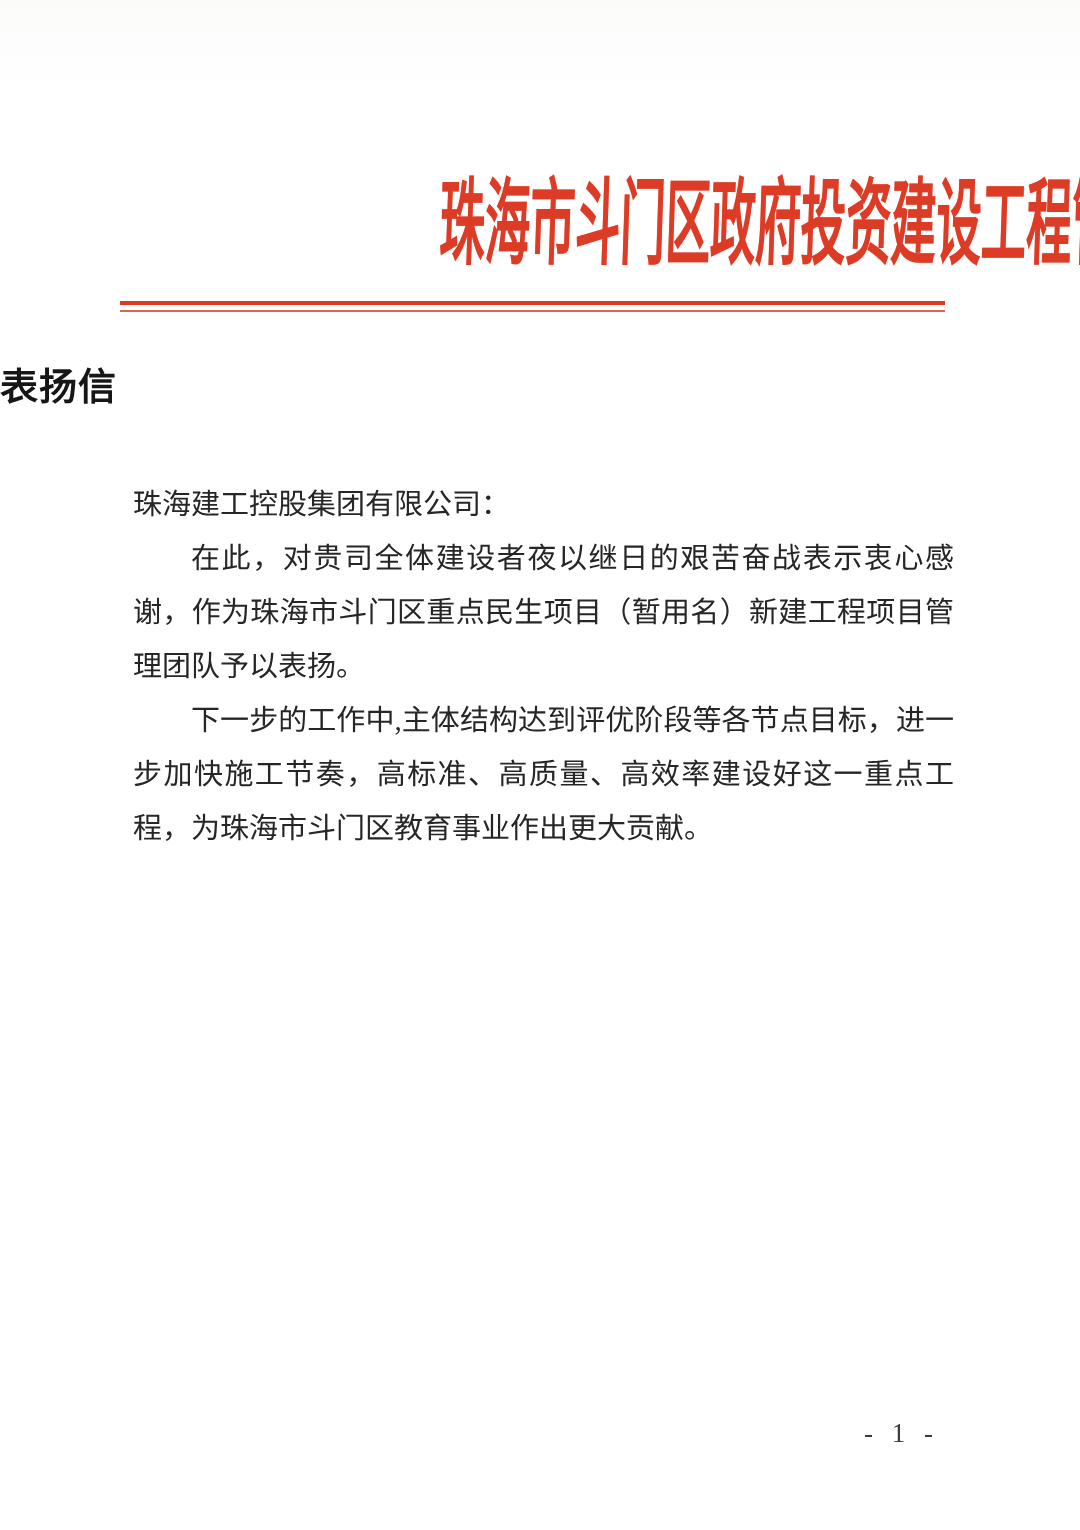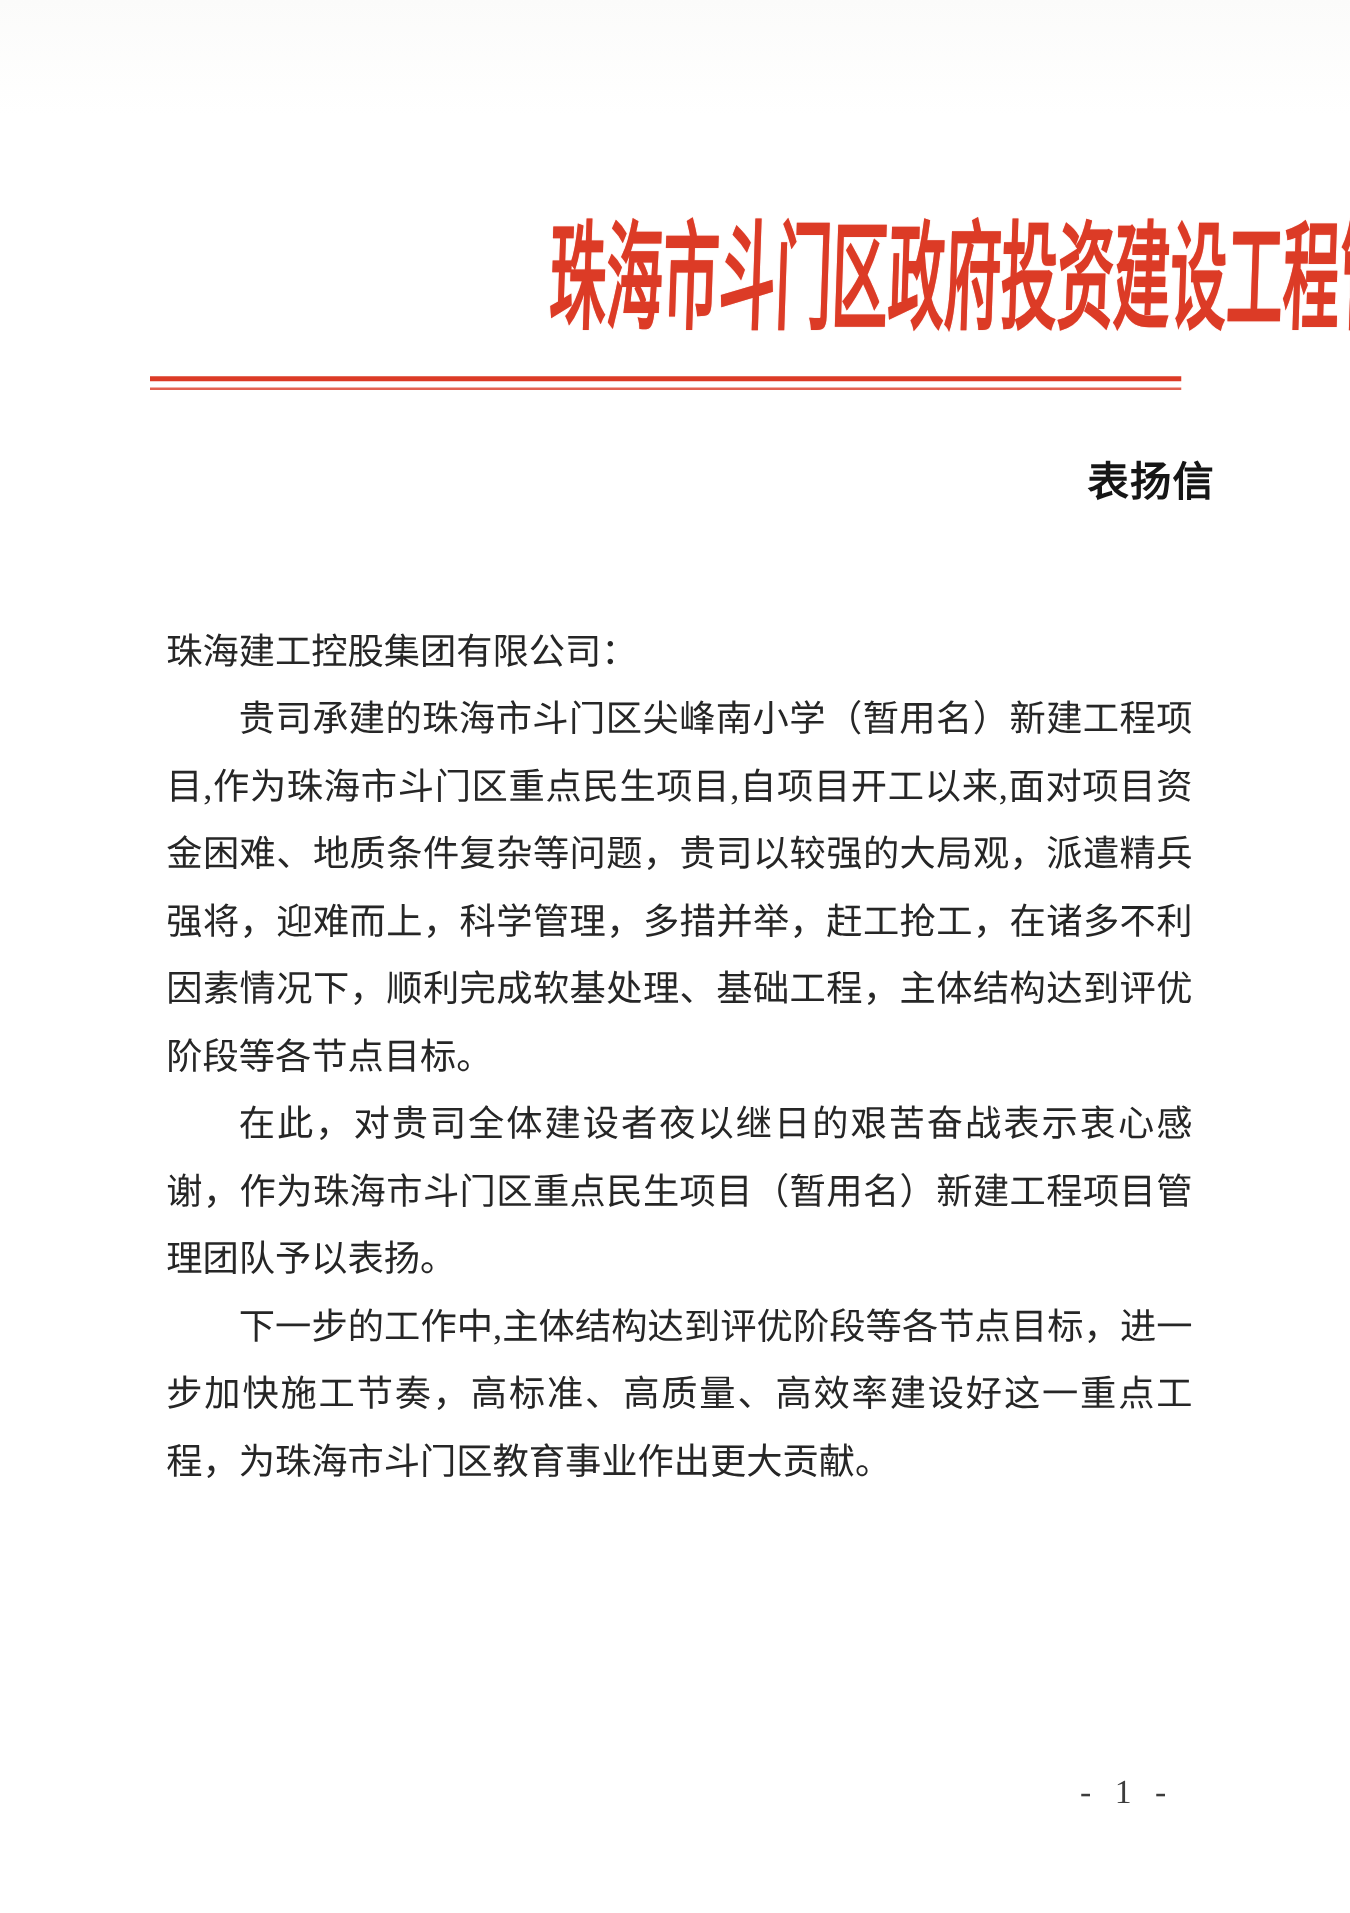--- a/index.html
+++ b/index.html
@@ -58,31 +58,31 @@
     background:var(--red);
     opacity:.8;
   }
   
   .doc-title{
     position:absolute;
     top:362px;
     left:0;
     width:972px;
     margin:0;
-    text-align:right;
-    font-size:33px;
+    text-align:left;
+    font-size:38px;
     line-height:50px;
     font-weight:700;
     letter-spacing:1px;
     color:#161616;
   }
   
   .letter-body{
     position:absolute;
-    top:495px;
+    top:477px;
     left:133px;
     width:821px;
     font-size:29px;
     line-height:54px;
     text-align:justify;
     text-justify:inter-ideograph;
     color:var(--ink);
   }
   .letter-body p{
     margin:0;
@@ -120,21 +120,20 @@
 
   <div class="rule">
     <div class="rule-thick"></div>
     <div class="rule-thin"></div>
   </div>
 
   <h1 class="doc-title">表扬信</h1>
 
   <main class="letter-body">
     <p class="salutation">珠海建工控股集团有限公司：</p>
-    <p class="para">贵司承建的珠海市斗门区尖峰南小学（暂用名）新建工程项目,作为珠海市斗门区重点民生项目,自项目开工以来,面对项目资金困难、地质条件复杂等问题，贵司以较强的大局观，派遣精兵强将，迎难而上，科学管理，多措并举，赶工抢工，在诸多不利因素情况下，顺利完成软基处理、基础工程，主体结构达到评优阶段等各节点目标。</p>
     <p class="para">在此，对贵司全体建设者夜以继日的艰苦奋战表示衷心感谢，作为珠海市斗门区重点民生项目（暂用名）新建工程项目管理团队予以表扬。</p>
     <p class="para">下一步的工作中,主体结构达到评优阶段等各节点目标，进一步加快施工节奏，高标准、高质量、高效率建设好这一重点工程，为珠海市斗门区教育事业作出更大贡献。</p>
   </main>
 
   <footer class="page-footer">
     <span class="page-number">- 1 -</span>
   </footer>
 
 </div>
 

